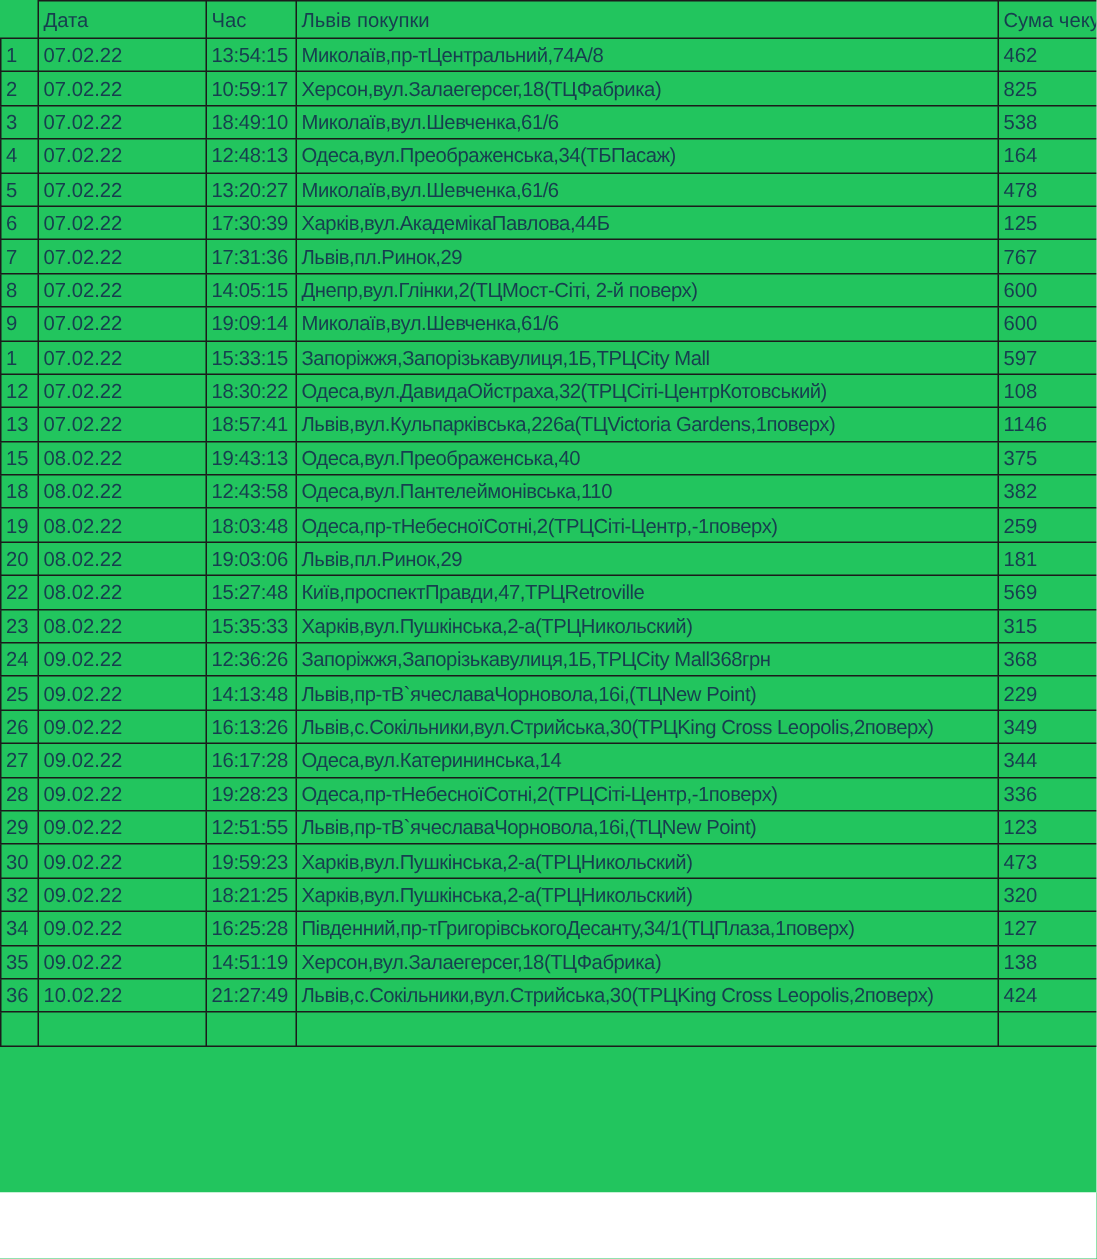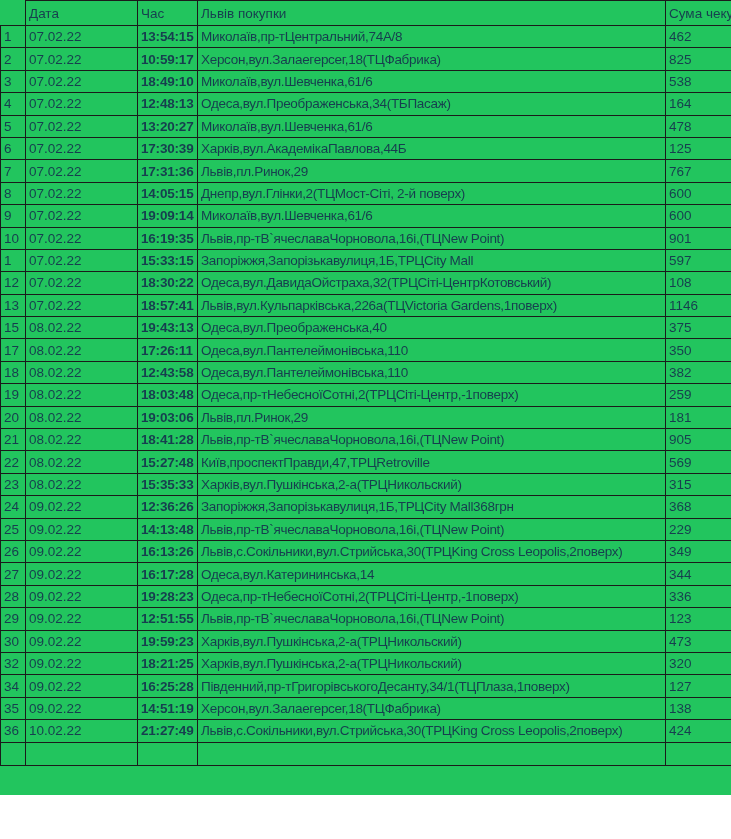--- a/index.html
+++ b/index.html
@@ -37,21 +37,21 @@
     overflow: hidden;
     vertical-align: middle;
   }
   thead tr { height: 25px; }
   tbody tr { height: 22.4px; }
   th.corner {
     border-top: none;
     border-left: none;
   }
   td.col-place { letter-spacing: -0.3px; }
-  td.col-time  { letter-spacing: -0.2px; font-weight: bold; }
+  td.col-time  { letter-spacing: -0.2px; }
   tr.cutoff td { height: 22px; }
 </style>
 </head>
 <body style="background: rgb(255, 255, 255);">
 
 <div class="screen">
   <table class="grid">
     <colgroup>
       <col class="c-n">
       <col class="c-date">
@@ -126,27 +126,20 @@
     <td class="col-amount">600</td>
   </tr>
         <tr>
     <td class="col-n">9</td>
     <td class="col-date">07.02.22</td>
     <td class="col-time">19:09:14</td>
     <td class="col-place">Миколаїв,вул.Шевченка,61/6</td>
     <td class="col-amount">600</td>
   </tr>
         <tr>
-    <td class="col-n">10</td>
-    <td class="col-date">07.02.22</td>
-    <td class="col-time">16:19:35</td>
-    <td class="col-place">Львів,пр-тВ`ячеславаЧорновола,16і,(ТЦNew Point)</td>
-    <td class="col-amount">901</td>
-  </tr>
-        <tr>
     <td class="col-n">1</td>
     <td class="col-date">07.02.22</td>
     <td class="col-time">15:33:15</td>
     <td class="col-place">Запоріжжя,Запорізькавулиця,1Б,ТРЦCity Mall</td>
     <td class="col-amount">597</td>
   </tr>
         <tr>
     <td class="col-n">12</td>
     <td class="col-date">07.02.22</td>
     <td class="col-time">18:30:22</td>
@@ -161,53 +154,39 @@
     <td class="col-amount">1146</td>
   </tr>
         <tr>
     <td class="col-n">15</td>
     <td class="col-date">08.02.22</td>
     <td class="col-time">19:43:13</td>
     <td class="col-place">Одеса,вул.Преображенська,40</td>
     <td class="col-amount">375</td>
   </tr>
         <tr>
-    <td class="col-n">17</td>
-    <td class="col-date">08.02.22</td>
-    <td class="col-time">17:26:11</td>
-    <td class="col-place">Одеса,вул.Пантелеймонівська,110</td>
-    <td class="col-amount">350</td>
-  </tr>
-        <tr>
     <td class="col-n">18</td>
     <td class="col-date">08.02.22</td>
     <td class="col-time">12:43:58</td>
     <td class="col-place">Одеса,вул.Пантелеймонівська,110</td>
     <td class="col-amount">382</td>
   </tr>
         <tr>
     <td class="col-n">19</td>
     <td class="col-date">08.02.22</td>
     <td class="col-time">18:03:48</td>
     <td class="col-place">Одеса,пр-тНебесноїСотні,2(ТРЦСіті-Центр,-1поверх)</td>
     <td class="col-amount">259</td>
   </tr>
         <tr>
     <td class="col-n">20</td>
     <td class="col-date">08.02.22</td>
     <td class="col-time">19:03:06</td>
     <td class="col-place">Львів,пл.Ринок,29</td>
     <td class="col-amount">181</td>
-  </tr>
-        <tr>
-    <td class="col-n">21</td>
-    <td class="col-date">08.02.22</td>
-    <td class="col-time">18:41:28</td>
-    <td class="col-place">Львів,пр-тВ`ячеславаЧорновола,16і,(ТЦNew Point)</td>
-    <td class="col-amount">905</td>
   </tr>
         <tr>
     <td class="col-n">22</td>
     <td class="col-date">08.02.22</td>
     <td class="col-time">15:27:48</td>
     <td class="col-place">Київ,проспектПравди,47,ТРЦRetroville</td>
     <td class="col-amount">569</td>
   </tr>
         <tr>
     <td class="col-n">23</td>

